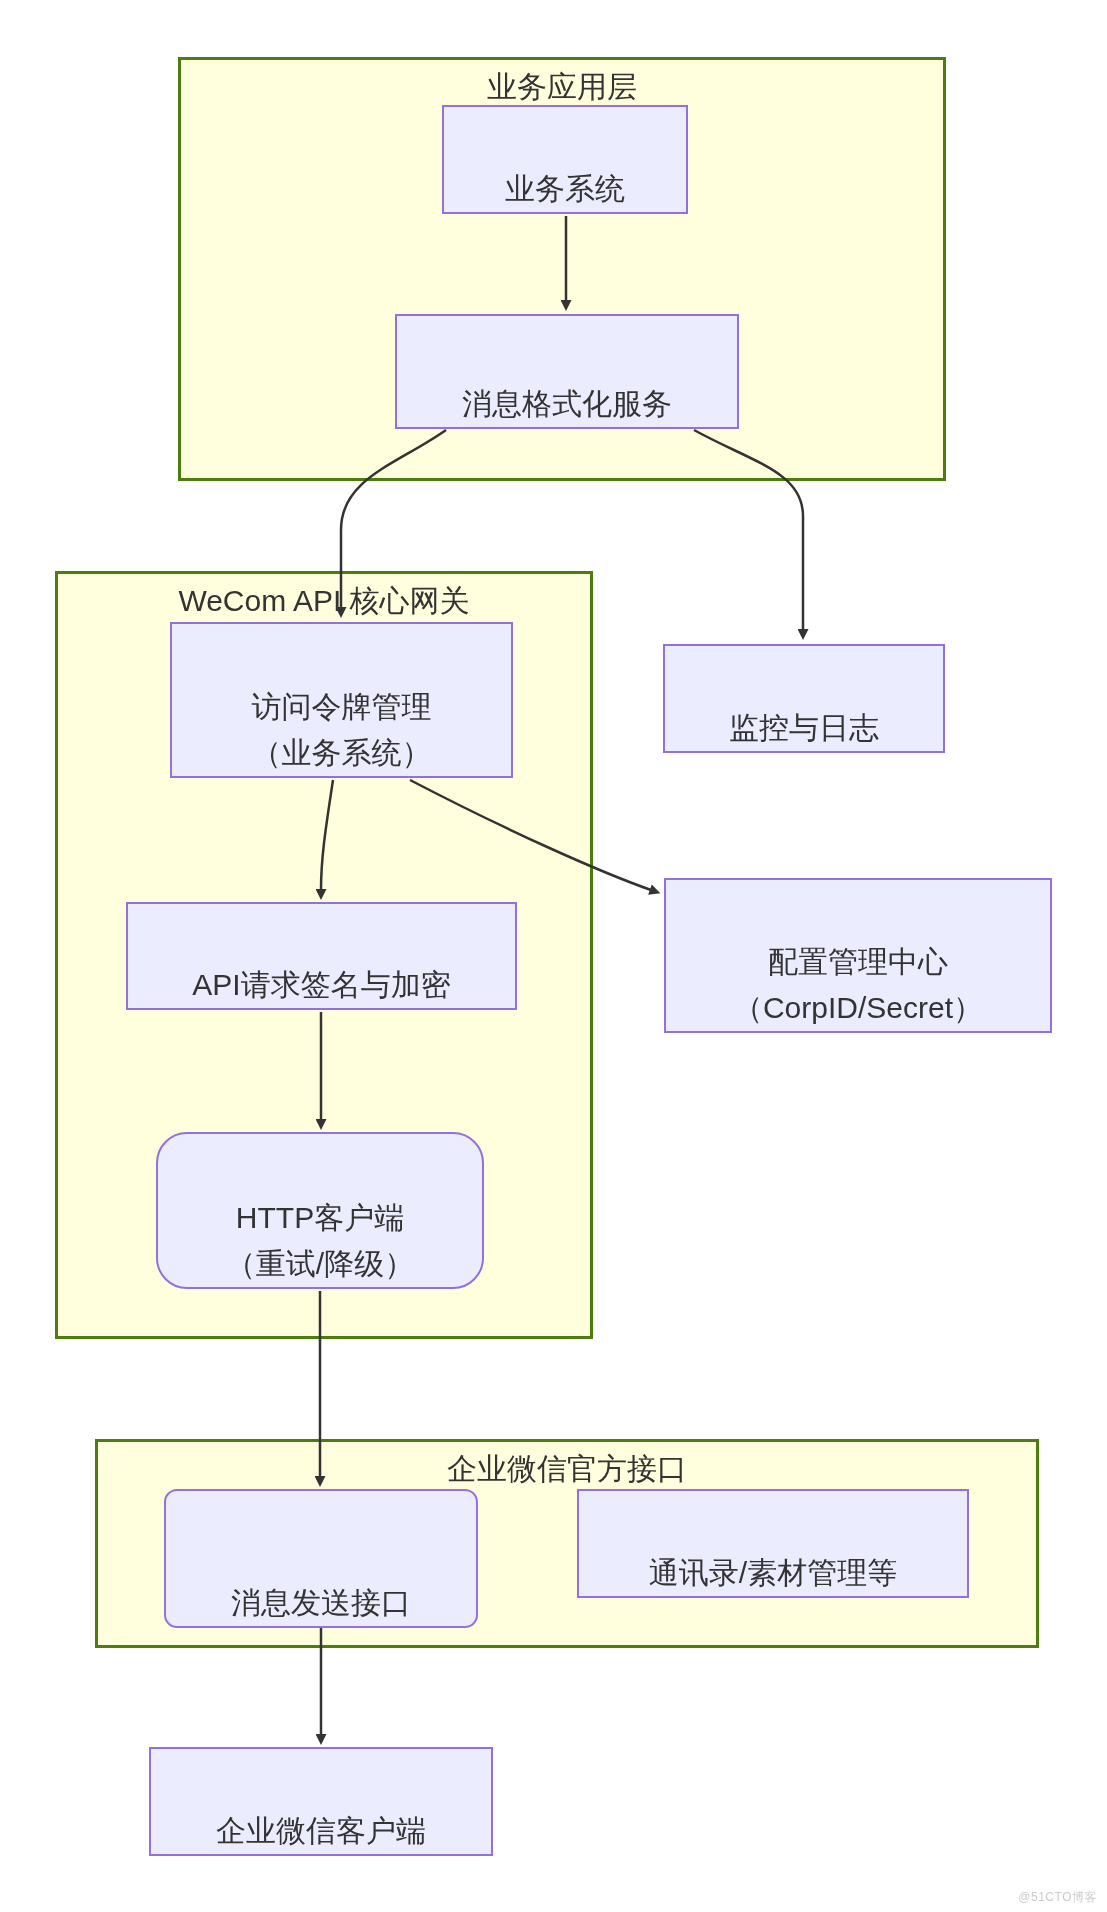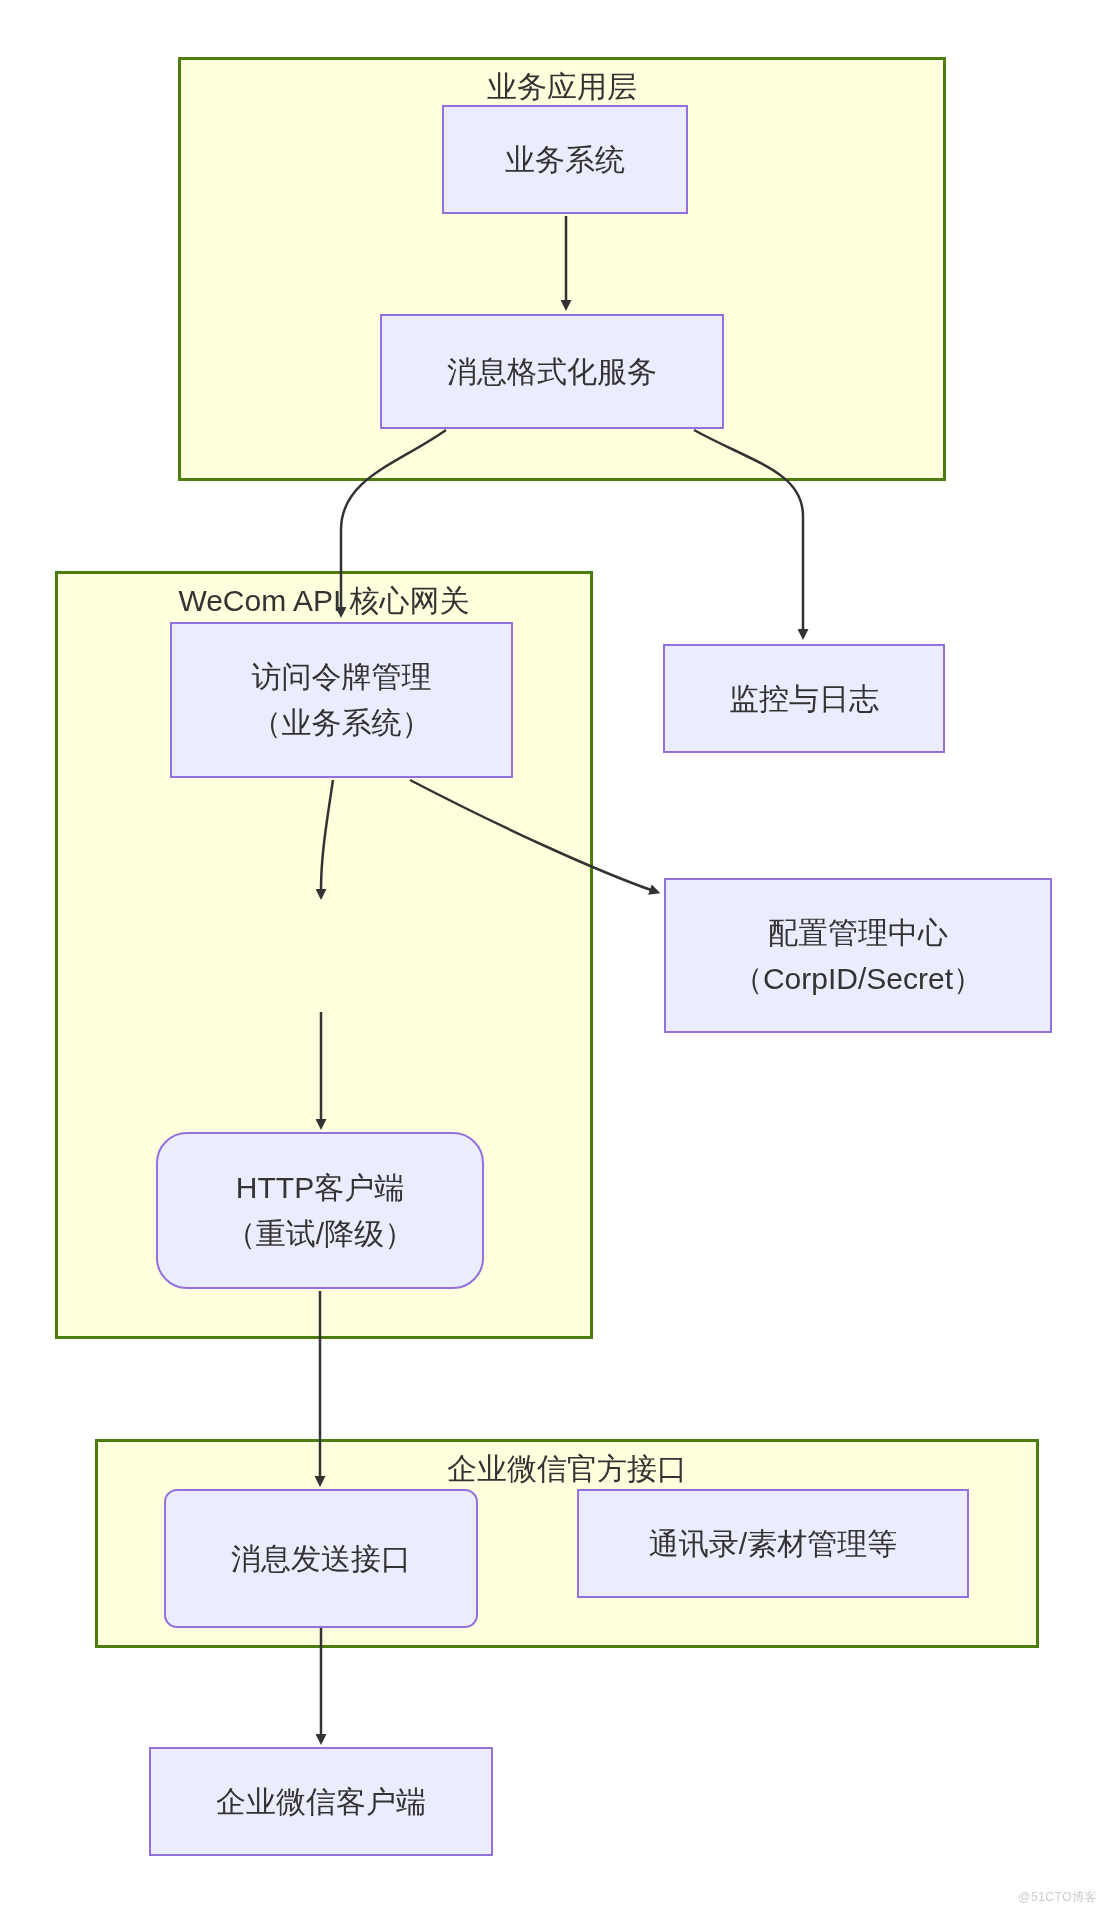--- a/index.html
+++ b/index.html
@@ -10,21 +10,21 @@
   .subgraph{
     position:absolute;background:#ffffde;border:3px solid #4d7c0f;box-sizing:border-box;
   }
   .subgraph-title{
     position:absolute;left:0;top:7px;width:100%;text-align:center;
     font-size:30px;color:#333333;white-space:nowrap;
   }
   .edges{position:absolute;left:0;top:0;width:1107px;height:1912px;z-index:2;}
   .node{
     position:absolute;background:#ececff;border:2.5px solid #9370db;box-sizing:border-box;
-    display:flex;flex-direction:column;align-items:center;justify-content:center;
+    display:flex;flex-direction:column;align-items:center;justify-content:flex-end;
     font-size:30px;color:#333333;text-align:center;line-height:46px;white-space:nowrap;
     z-index:3;
   }
   .watermark{
     position:absolute;right:10px;bottom:6px;font-size:12px;color:#cccccc;z-index:4;
     letter-spacing:0.5px;
   }
 </style>
 </head>
 <body>
@@ -58,33 +58,36 @@
       <path d="M321,1012 L321,1120" marker-end="url(#arrow)"></path>
       <path d="M320,1291 L320,1477" marker-end="url(#arrow)"></path>
       <path d="M321,1600 L321,1735" marker-end="url(#arrow)"></path>
     </g>
   </svg>
 
   <div class="node" style="left:442px;top:105px;width:246px;height:109px;">
     <div>业务系统</div>
   </div>
 
-  <div class="node" style="left:380px;top:314px;width:344px;height:115px;">
+  <div class="node" style="left:395px;top:314px;width:344px;height:115px;">
     <div>消息格式化服务</div>
   </div>
 
   <div class="node" style="left:170px;top:622px;width:343px;height:156px;">
     <div>访问令牌管理</div>
     <div>（业务系统）</div>
   </div>
 
   <div class="node" style="left:663px;top:644px;width:282px;height:109px;">
     <div>监控与日志</div>
   </div>
 
+  <div class="node" style="left:126px;top:902px;width:391px;height:108px;">
+    <div>API请求签名与加密</div>
+  </div>
 
   <div class="node" style="left:664px;top:878px;width:388px;height:155px;">
     <div>配置管理中心</div>
     <div>（CorpID/Secret）</div>
   </div>
 
   <div class="node" style="left:156px;top:1132px;width:328px;height:157px;border-radius:31px;">
     <div>HTTP客户端</div>
     <div>（重试/降级）</div>
   </div>

